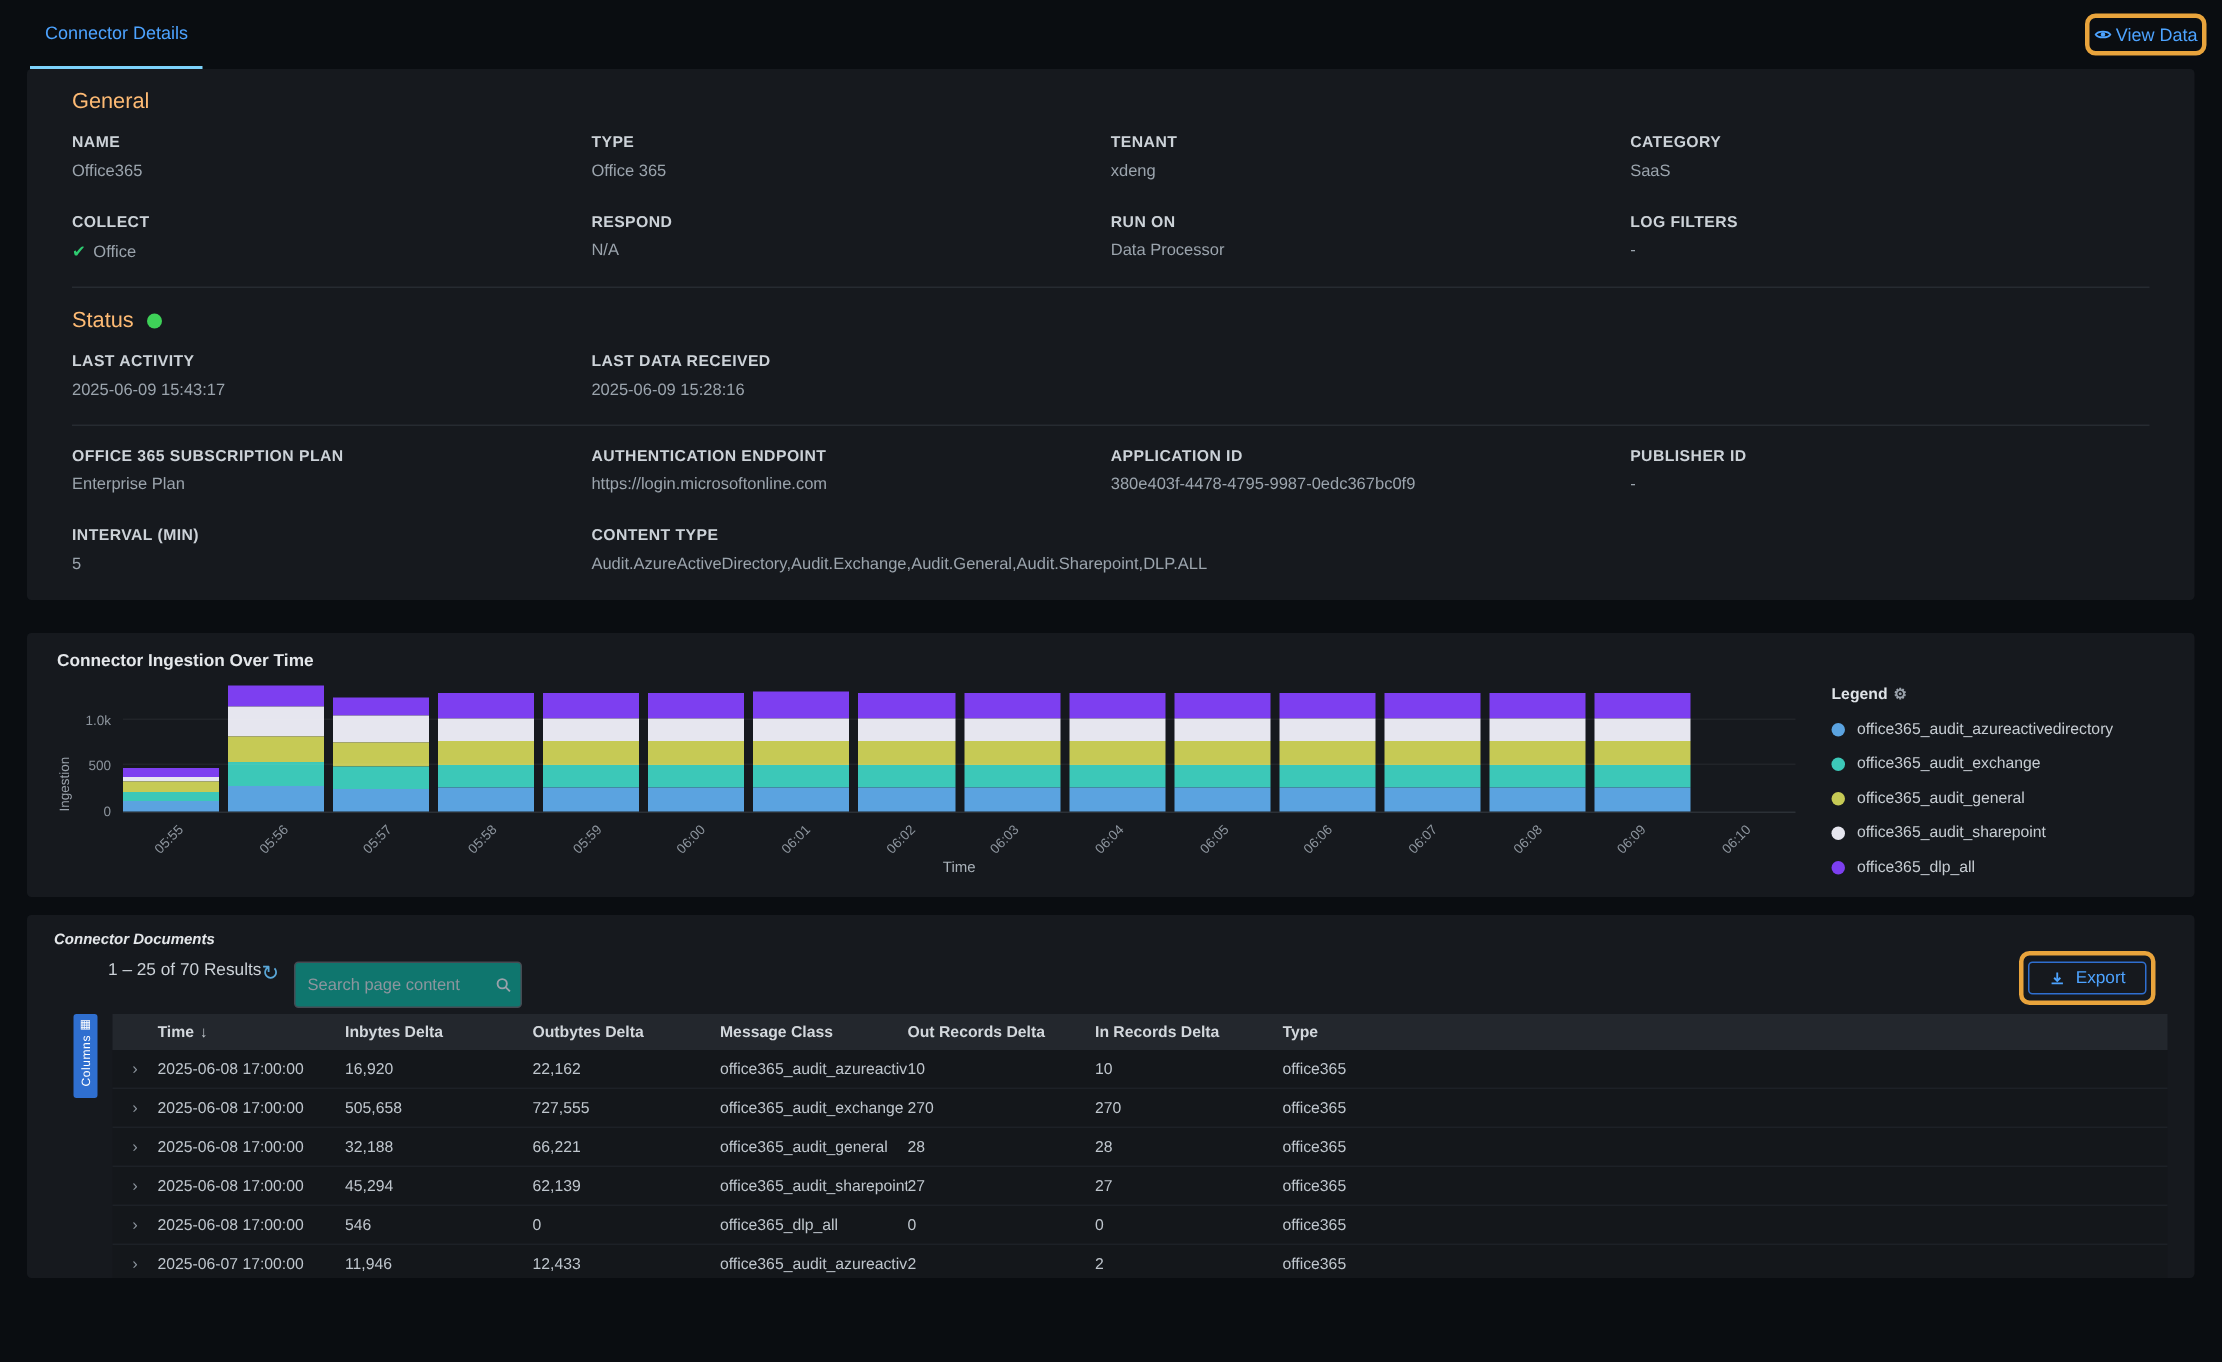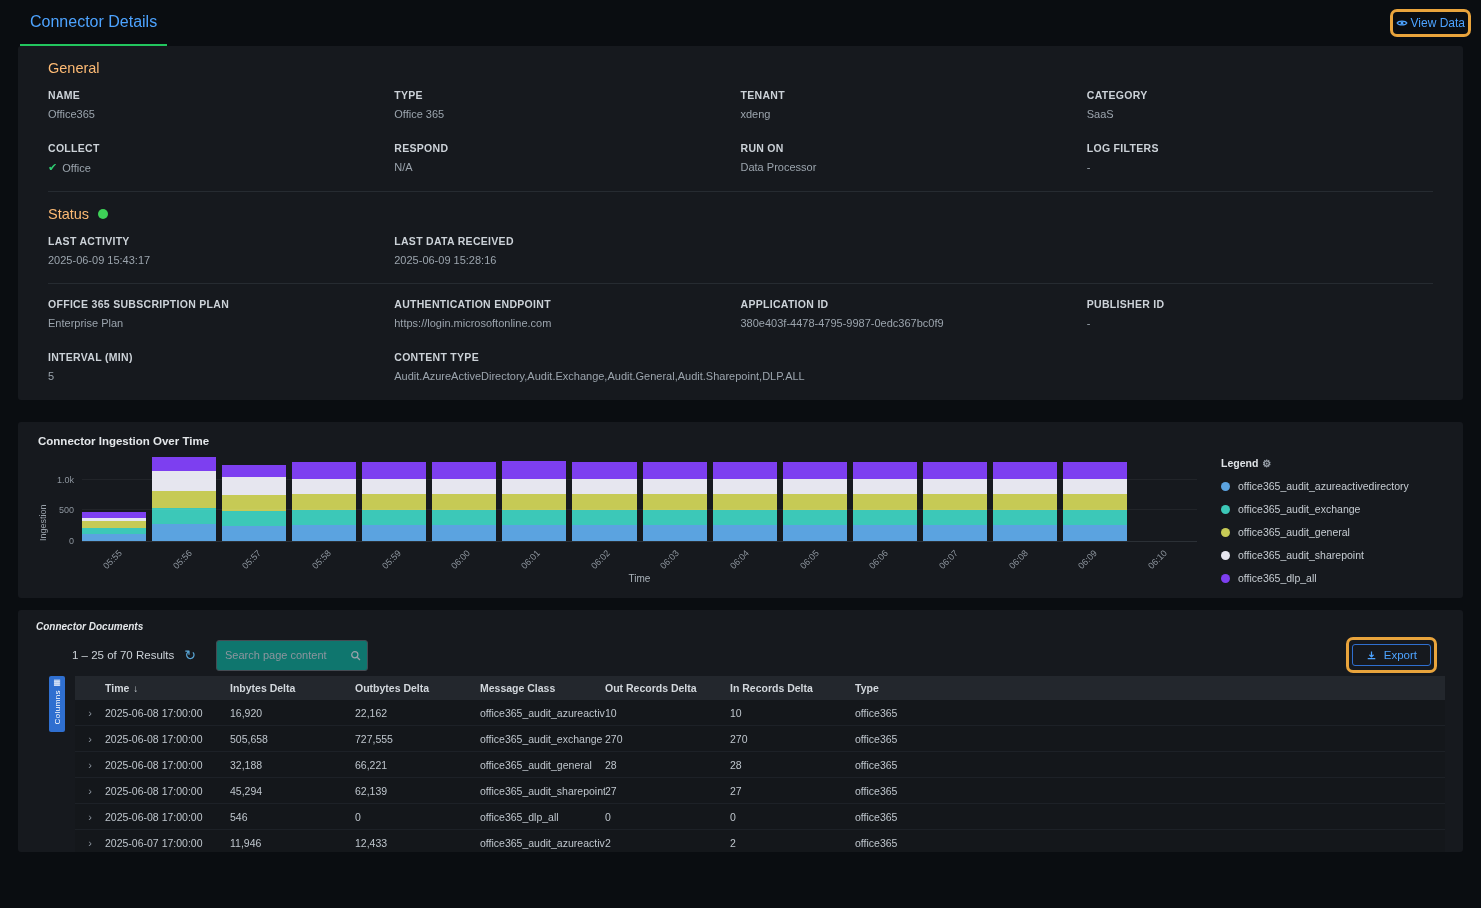--- a/index.html
+++ b/index.html
@@ -3,21 +3,21 @@
 <meta charset="utf-8">
 <style>
   html,body{margin:0;padding:0;}
   body{
     width:1481px;height:908px;overflow:hidden;position:relative;
     background:#0a0d11;color:#c6ccd2;
     font-family:"Liberation Sans",sans-serif;
   }
   
   .tabbar{height:46px;display:flex;align-items:stretch;justify-content:space-between;padding:0 16px 0 20px;}
-  .tab{display:flex;align-items:center;color:#4da3ff;font-size:16px;padding:0 10px;border-bottom:2px solid #22c55e;cursor:pointer;}
+  .tab{display:flex;align-items:center;color:#4da3ff;font-size:12px;padding:0 10px;border-bottom:2px solid #7dd3fc;cursor:pointer;}
   .tabbar-right{display:flex;align-items:center;}
   .ann-wrap{position:relative;display:inline-flex;}
   .ann-overlay{position:absolute;inset:-7px -6px;border:3px solid #e9a43c;border-radius:7px;pointer-events:none;}
   .view-data-btn{display:flex;align-items:center;gap:3px;color:#4da3ff;font-size:12px;background:none;border:none;cursor:pointer;font-family:inherit;padding:0;}
   .view-data-btn svg{display:block;}
   
   .panel{background:#16191e;margin:0 18px;border-radius:3px;}
   .details-panel{padding:14px 30px 18px;}
   .section-heading{color:#fdba74;font-size:14.5px;font-weight:500;display:flex;align-items:center;gap:9px;}
   .fields-grid{display:grid;grid-template-columns:repeat(4,1fr);row-gap:22px;margin-top:13px;}
@@ -42,21 +42,21 @@
   .x-label{position:absolute;top:7px;font-size:9px;color:#8d959e;white-space:nowrap;transform:translateX(-100%) rotate(-45deg);transform-origin:100% 0%;}
   .x-axis-title{position:absolute;left:0;right:0;top:118px;text-align:center;font-size:10px;color:#aab2ba;}
   .legend{width:222px;padding-top:2px;flex:none;}
   .legend-header{font-size:10.5px;font-weight:700;color:#dfe3e7;display:flex;align-items:center;gap:4px;}
   .legend-gear{font-size:10px;color:#9aa2ab;cursor:pointer;}
   .legend-item{display:flex;align-items:center;gap:8px;margin-top:11px;font-size:10.5px;color:#c6ccd2;cursor:pointer;}
   .legend-dot{width:9px;height:9px;border-radius:50%;flex:none;}
   
   .docs-panel{margin-top:12px;padding:11px 18px 0;height:242px;box-sizing:border-box;overflow:hidden;}
   .docs-title{font-size:10px;font-weight:700;color:#e4e7ea;font-style:italic;}
-  .toolbar{display:flex;align-items:center;margin-top:9px;gap:10px;padding:0 14px 0 36px;height:28px;}
+  .toolbar{display:flex;align-items:flex-start;margin-top:9px;padding:0 14px 0 36px;height:28px;}
   .results-text{font-size:11.5px;color:#ccd2d8;}
   .refresh-btn{color:#5aa7d8;font-size:14px;background:none;border:none;cursor:pointer;padding:0;line-height:1;}
   .search-box{display:flex;align-items:center;background:#0f766e;border:1px solid #454b53;border-radius:3px;height:21px;width:138px;padding:4px 6px;margin-left:10px;}
   .search-input{flex:1;min-width:0;background:transparent;border:none;outline:none;color:#c6ccd2;font-size:11px;font-family:inherit;}
   .search-input::placeholder{color:#8d959e;}
   .toolbar-spacer{flex:1;}
   .export-btn{display:flex;align-items:center;gap:7px;border:1px solid #2f6fd0;border-radius:3px;color:#4da3ff;background:transparent;font-size:11.5px;padding:4px 13px;cursor:pointer;font-family:inherit;}
   
   .table-wrap{position:relative;margin-top:7px;margin-left:39px;}
   .columns-btn{position:absolute;left:-26px;top:0;width:16px;height:56px;background:#2f6fd0;border:none;border-radius:2px;color:#fff;display:flex;flex-direction:column;align-items:center;gap:3px;padding:3px 0;cursor:pointer;}

